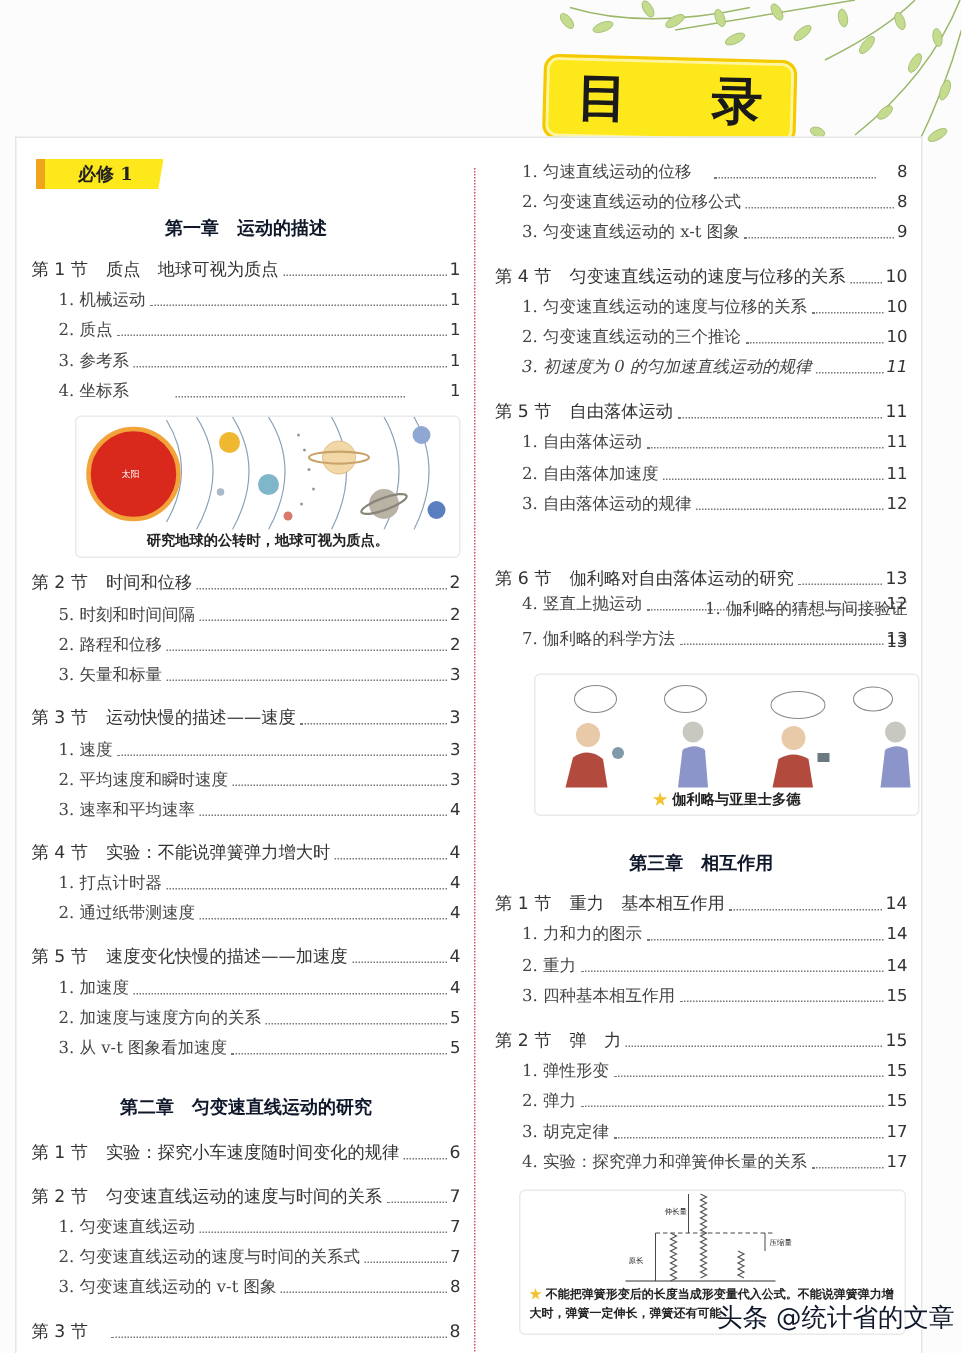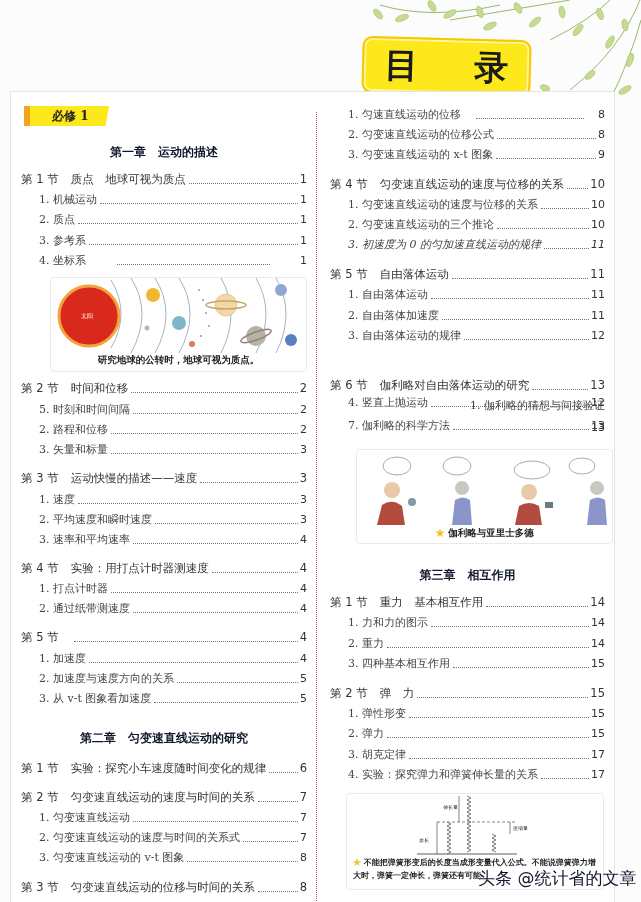--- a/index.html
+++ b/index.html
@@ -219,37 +219,38 @@
         <span class="pg">3</span>
       </div>
     <div class="row sub" style="top:439px;">
         <span class="lbl">3. 速率和平均速率</span>
         <span class="dots"></span>
         <span class="pg">4</span>
       </div>
 
     <div class="row" style="top:468px;">
       <span class="lbl sec-num">第 4 节</span>
-        <span class="lbl">实验：用打点计时器测速度</span>
+        <span class="lbl">实验：不能说弹簧弹力增大时</span>
         <span class="dots"></span>
         <span class="pg">4</span>
     </div>
     <div class="row sub" style="top:488px;">
         <span class="lbl">1. 打点计时器</span>
         <span class="dots"></span>
         <span class="pg">4</span>
       </div>
     <div class="row sub" style="top:508px;">
         <span class="lbl">2. 通过纸带测速度</span>
         <span class="dots"></span>
         <span class="pg">4</span>
       </div>
 
     <div class="row" style="top:537px;">
       <span class="lbl sec-num">第 5 节</span>
+        <span class="lbl">速度变化快慢的描述——加速度</span>
         <span class="dots"></span>
         <span class="pg">4</span>
     </div>
     <div class="row sub" style="top:558px;">
         <span class="lbl">1. 加速度</span>
         <span class="dots"></span>
         <span class="pg">4</span>
       </div>
     <div class="row sub" style="top:578px;">
         <span class="lbl">2. 加速度与速度方向的关系</span>
@@ -286,21 +287,20 @@
         <span class="dots"></span>
         <span class="pg">7</span>
       </div>
     <div class="row sub" style="top:757px;">
         <span class="lbl">3. 匀变速直线运动的 v-t 图象</span>
         <span class="dots"></span>
         <span class="pg">8</span>
       </div>
     <div class="row" style="top:787px;">
       <span class="lbl sec-num">第 3 节</span>
-        <span class="lbl">匀变速直线运动的位移与时间的关系</span>
         <span class="dots"></span>
         <span class="pg">8</span>
     </div>
   </div>
 
   <div class="col col-right">
     <div class="row sub" style="top:14px;gap:12px;">
         <span class="lbl">1. 匀速直线运动的位移</span>
         <span class="dots"></span>
         <span class="pg">8</span>

